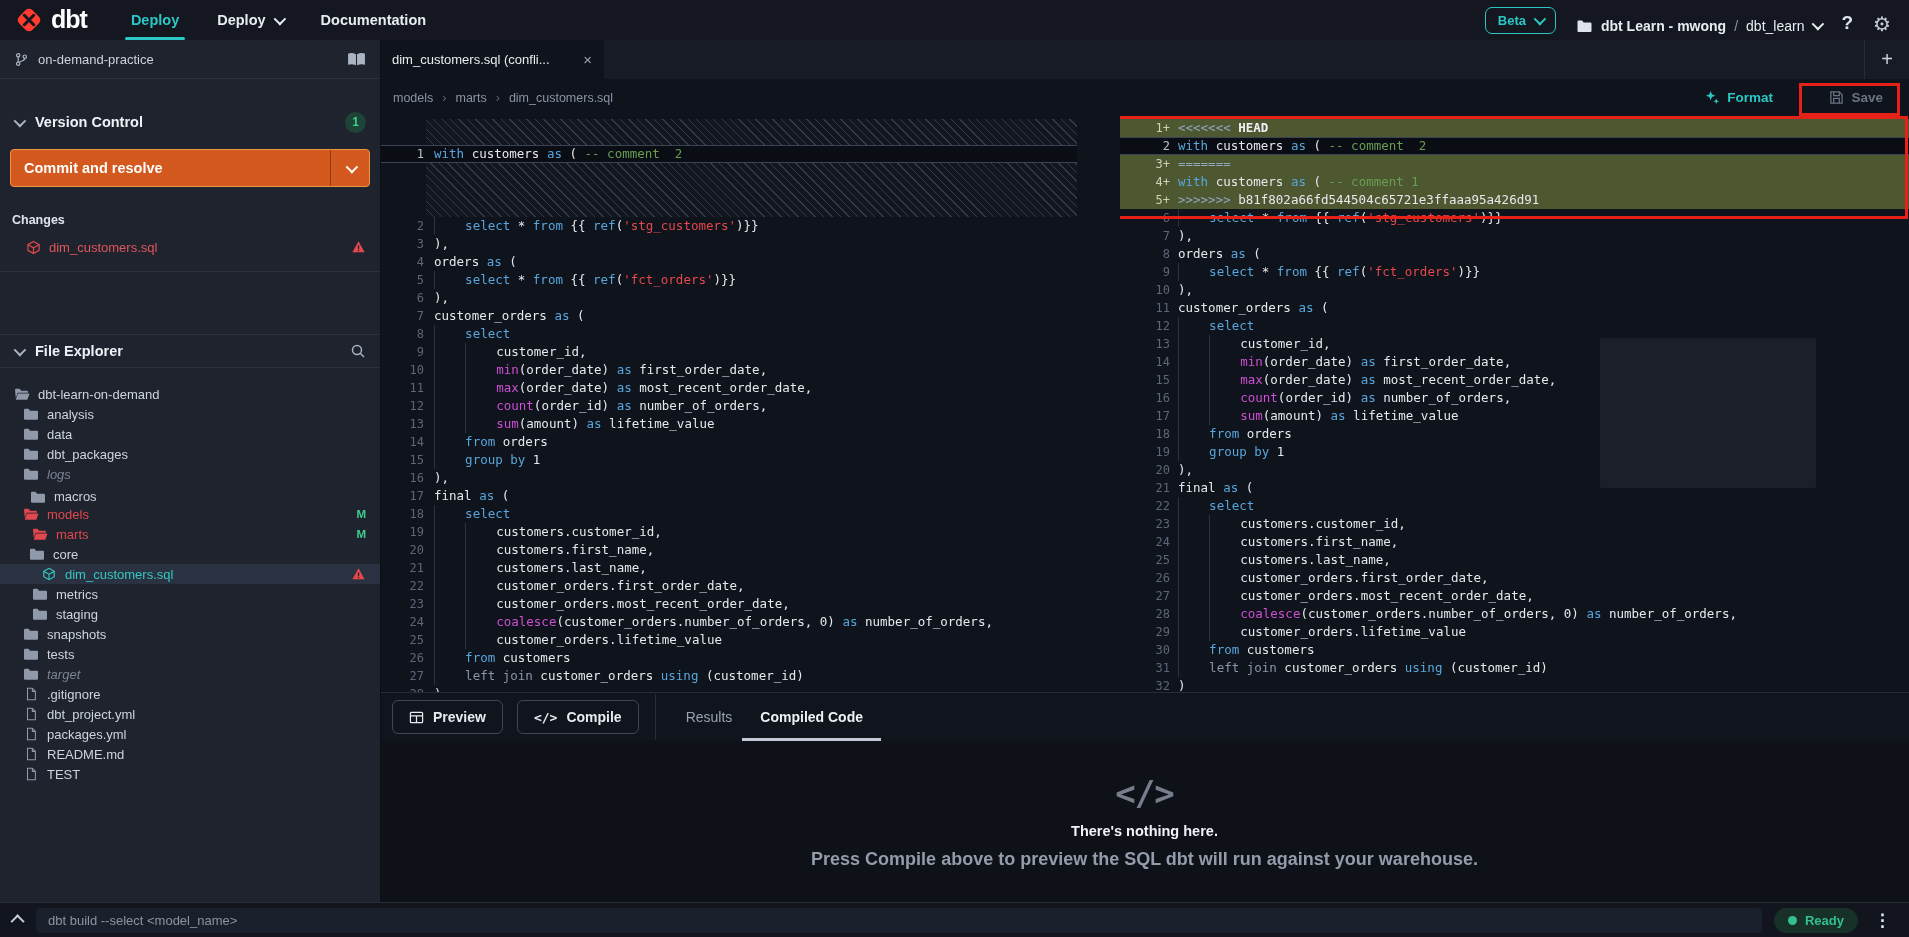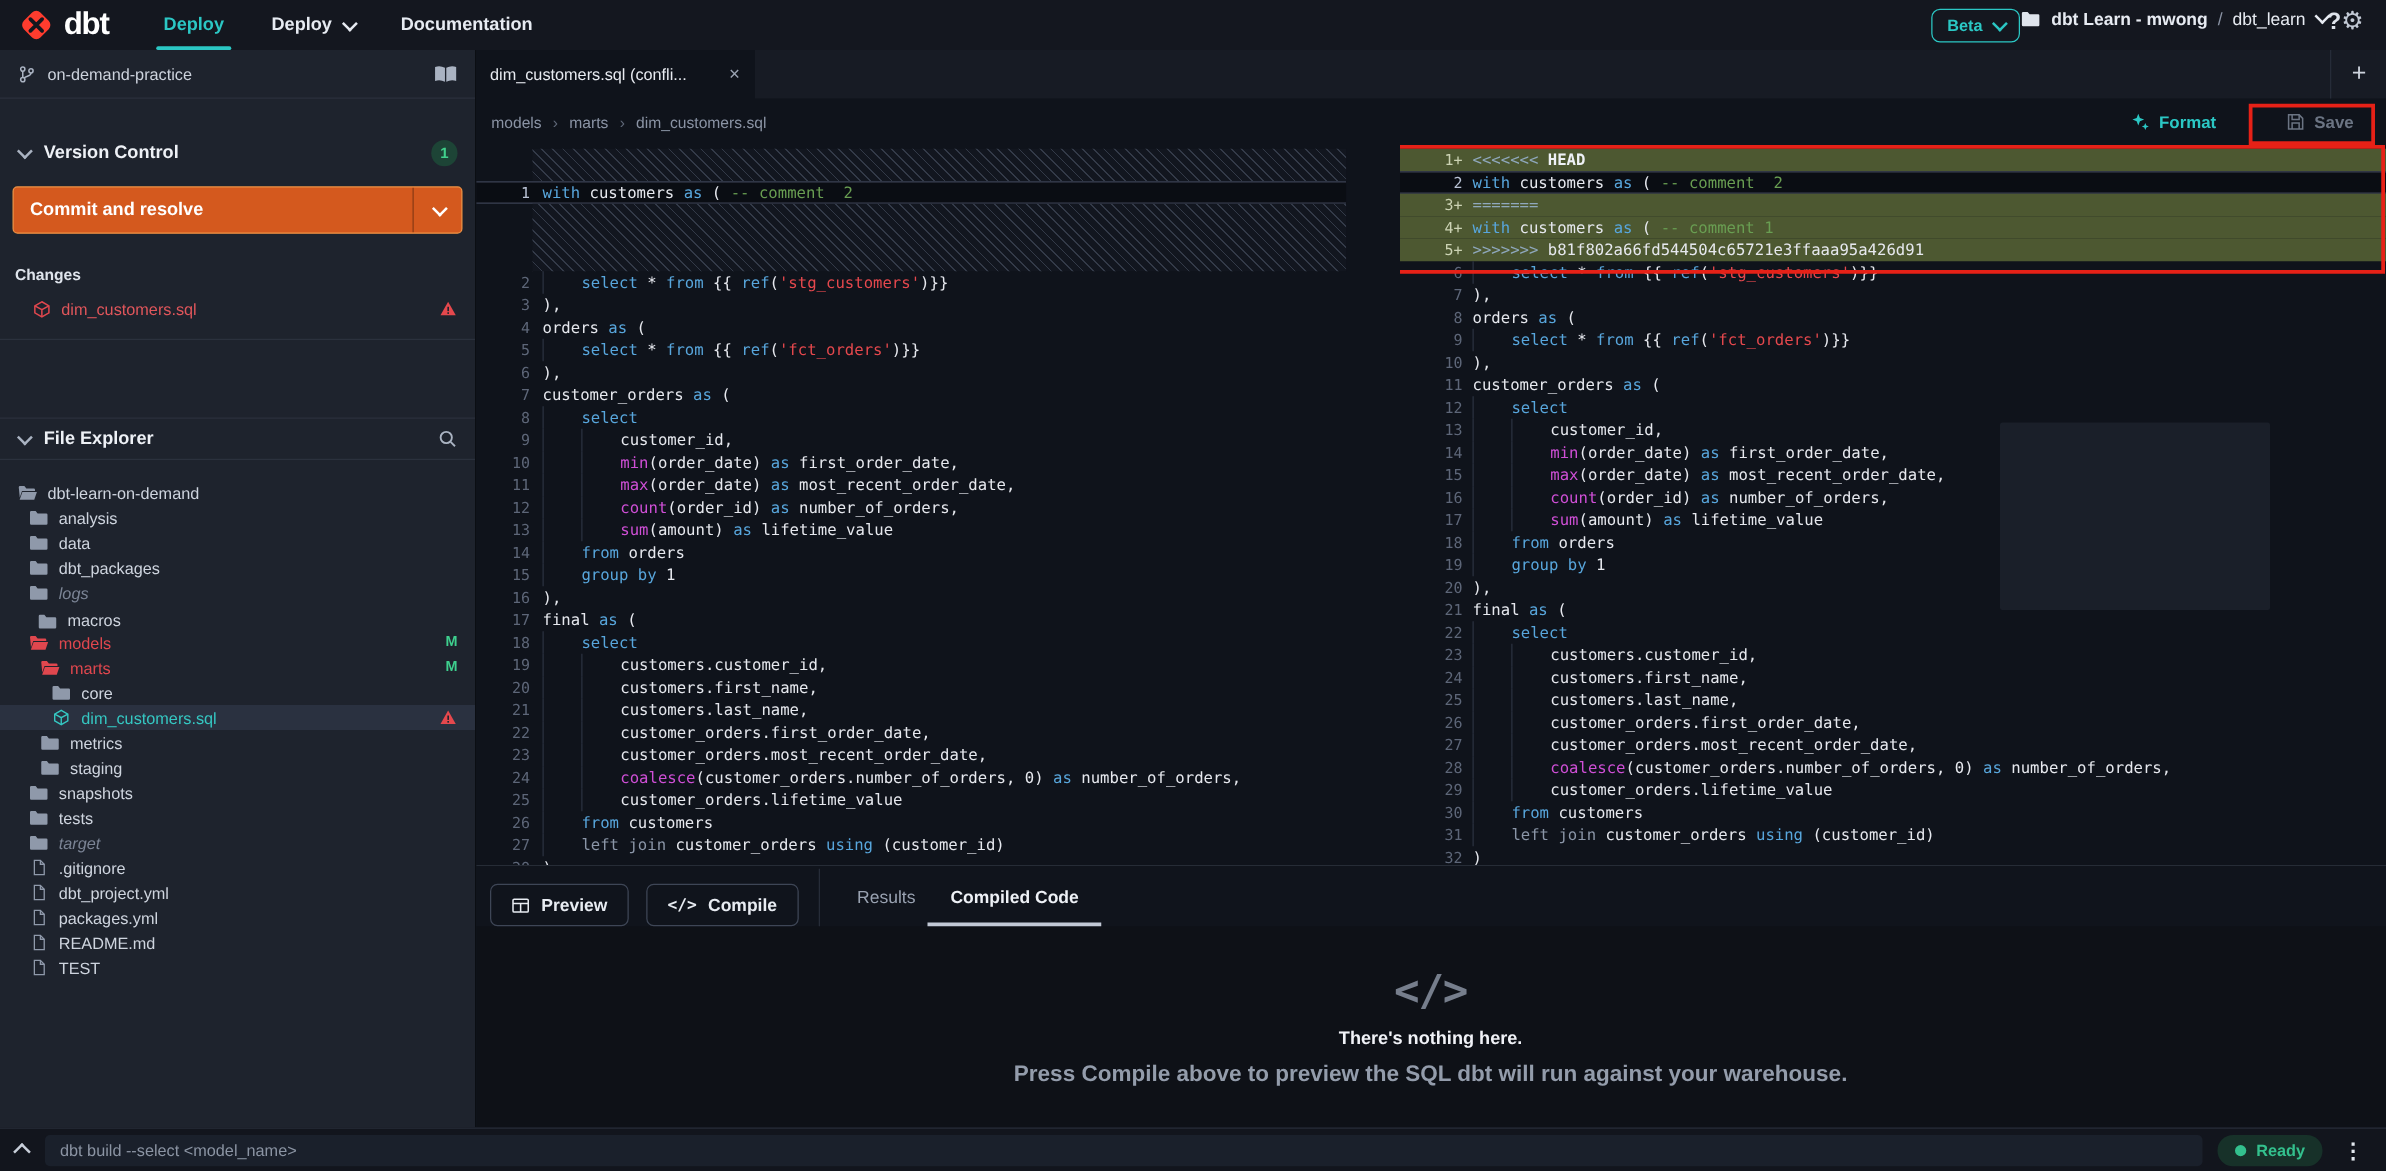--- a/index.html
+++ b/index.html
@@ -7,21 +7,21 @@
        font-family:"Liberation Sans",sans-serif;background:#0f131b;color:#dfe3ea;
        -webkit-font-smoothing:antialiased;}
   
   .nav{position:absolute;top:0;left:0;right:0;height:40px;background:#14171f;display:flex;align-items:center;z-index:30;}
   .logo{display:flex;align-items:flex-start;gap:7px;padding:0 10px 0 14px;}
   .brand{font-size:25px;font-weight:bold;color:#fff;letter-spacing:-1px;}
   .nav-items{display:flex;align-items:center;height:100%;margin-left:34px;gap:38px;}
   .nav-item{position:relative;display:flex;align-items:center;gap:8px;height:100%;font-size:14.5px;font-weight:bold;color:#e7ebf2;cursor:pointer;}
   .nav-item.active{color:#2bc7c4;}
   .nav-item.active::after{content:"";position:absolute;left:-6px;right:-6px;bottom:0;height:3px;background:#2bc7c4;border-radius:2px;}
-  .nav-right{margin-left:auto;display:flex;align-items:flex-start;padding-right:18px;}
+  .nav-right{margin-left:auto;display:flex;align-items:flex-end;gap:20px;padding-right:18px;}
   .beta-pill{display:flex;align-items:center;gap:8px;border:1.5px solid #2bc7c4;color:#2bc7c4;font-weight:bold;font-size:13px;border-radius:7px;padding:5px 12px;cursor:pointer;}
   .acct{display:flex;align-items:center;gap:8px;font-size:14px;color:#e7ebf2;}
   .acct b{font-weight:bold;}
   .chev{display:inline-block;width:7px;height:7px;border-right:2px solid currentColor;border-bottom:2px solid currentColor;transform:rotate(45deg) translateY(-2px);}
   .chev.up{transform:rotate(-135deg) translateY(-2px);}
   .help-glyph{font-size:19px;font-weight:bold;color:#dfe4ec;cursor:pointer;}
   .gear-glyph{font-size:20px;color:#c3cad6;cursor:pointer;line-height:1;}
   
   .sidebar{position:absolute;top:40px;left:0;width:380px;bottom:35px;background:#1e232d;border-right:1px solid #0b0e13;z-index:20;}
   .branch-row{height:38px;display:flex;align-items:center;gap:9px;padding:0 14px;border-bottom:1px solid #2b313d;color:#cdd3dd;font-size:13px;}
@@ -82,21 +82,21 @@
   .tk-cm{color:#699e52;}
   .tk-mk{color:#8fa8bd;}
   .tk-mkb{color:#eef1f6;font-weight:bold;}
   .tk-pl{color:#e6e8ee;}
   .tk-gy{color:#8b96a8;}
   .tk-gd{display:inline-block;width:0;border-left:1px solid #2b3240;height:18px;vertical-align:top;}
   .conflict-annot{position:absolute;left:-3px;right:1px;top:0;height:97px;border:3px solid #e62117;pointer-events:none;z-index:6;}
   .dark-overlay{position:absolute;left:480px;top:222px;width:216px;height:150px;background:#1a1f29;border-radius:2px;z-index:4;}
   
   .bottom-panel{position:absolute;left:0;right:0;top:652px;bottom:0;background:#0e1117;border-top:1px solid #262c36;}
-  .bp-bar{height:48px;display:flex;align-items:flex-end;background:#10141c;}
+  .bp-bar{height:48px;display:flex;align-items:center;background:#10141c;}
   .bp-btn{display:inline-flex;align-items:center;gap:9px;height:34px;padding:0 16px;border:1px solid #3e4656;border-radius:6px;background:transparent;color:#e8ecf2;font-size:14px;font-weight:bold;font-family:"Liberation Sans",sans-serif;cursor:pointer;}
   .bp-btn .code-glyph{font-family:"DejaVu Sans Mono",monospace;font-weight:bold;font-size:13px;}
   .bp-divider{width:1px;height:46px;background:#262c38;margin:0 0 0 16px;}
   .bp-tab{position:relative;height:48px;display:flex;align-items:center;padding:0 14px;font-size:14px;color:#99a2b1;cursor:pointer;}
   .bp-tab.active{color:#eef1f6;font-weight:bold;}
   .bp-tab.active::after{content:"";position:absolute;left:-4px;right:-4px;bottom:0;height:3px;background:#c2c9d6;}
   .bp-body{position:absolute;top:48px;left:0;right:0;bottom:0;display:flex;flex-direction:column;align-items:center;justify-content:center;gap:10px;}
   .empty-icon{font-family:"DejaVu Sans Mono",monospace;font-size:34px;font-weight:bold;color:#767e8c;letter-spacing:-1px;}
   .empty-title{font-size:14.5px;font-weight:bold;color:#f0f2f7;}
   .empty-sub{font-size:18px;color:#939cab;font-weight:bold;}
@@ -280,21 +280,21 @@
         <div class="tree-row" style="padding-left: 32px;">
           <span class="ticon red">
             <svg viewBox="0 0 16 14" fill="currentColor">
               <path d="M1 2.8a1 1 0 0 1 1-1h3.5l1.6 1.9H13a1 1 0 0 1 1 1v1H3.6L1.8 11z"></path>
               <path d="M3.9 6.6h11.6l-2.1 6.1H1.7z"></path>
             </svg>
           </span>
           <span class="tlabel red">marts</span>
           <span class="mbadge">M</span>
         </div>
-        <div class="tree-row" style="padding-left: 41px;">
+        <div class="tree-row" style="padding-left: 29px;">
           <span class="ticon">
             <svg viewBox="0 0 16 14" fill="currentColor">
               <path d="M1 2.8a1 1 0 0 1 1-1h3.5l1.6 1.9H14a1 1 0 0 1 1 1v7a1 1 0 0 1-1 1H2a1 1 0 0 1-1-1z"></path>
             </svg>
           </span>
           <span class="tlabel">core</span>
         </div>
         <div class="tree-row sel" style="padding-left: 41px;">
           <span class="ticon teal">
             <svg viewBox="0 0 16 16" fill="none" stroke="currentColor" stroke-width="1.3">

